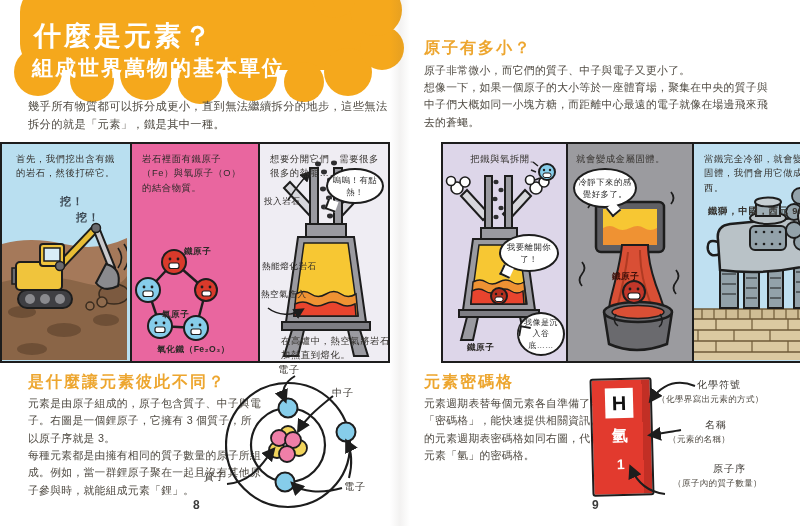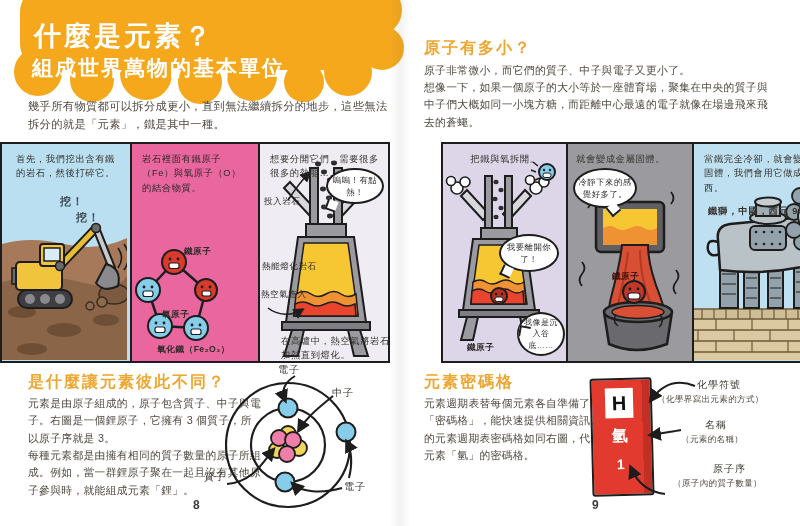--- a/index.html
+++ b/index.html
@@ -355,21 +355,21 @@
         </defs>
       <g stroke="#1d1d1d" stroke-width="2" fill="none">
         <path d="M110,14 C90,6 76,14 66,28" marker-end="url(#arrC)"></path>
         <path d="M96,58 C84,60 74,62 66,63" marker-end="url(#arrC)"></path>
         <path d="M80,122 C62,120 52,110 46,96" marker-end="url(#arrC)"></path>
       </g>
     </svg>
     <div class="ann-title" style="left:112px;top:6px;">化學符號</div>
     <div class="ann-sub" style="left:72px;top:22px;">（化學界寫出元素的方式）</div>
     <div class="ann-title" style="left:120px;top:46px;">名稱</div>
-    <div class="ann-sub" style="left:96px;top:62px;">（元素的名稱）</div>
+    <div class="ann-sub" style="left:83px;top:62px;">（元素的名稱）</div>
     <div class="ann-title" style="left:128px;top:90px;">原子序</div>
     <div class="ann-sub" style="left:88px;top:106px;">（原子內的質子數量）</div>
   </div>
 
   <div class="pagenum" style="left:193px;top:498px;">8</div>
   <div class="pagenum" style="left:592px;top:498px;">9</div>
   <div class="abs" style="left:390px;top:0;width:20px;height:526px;background:linear-gradient(to right,rgba(0,0,0,0),rgba(100,90,80,0.08),rgba(0,0,0,0));pointer-events:none;"></div>
 
 </div>
 

